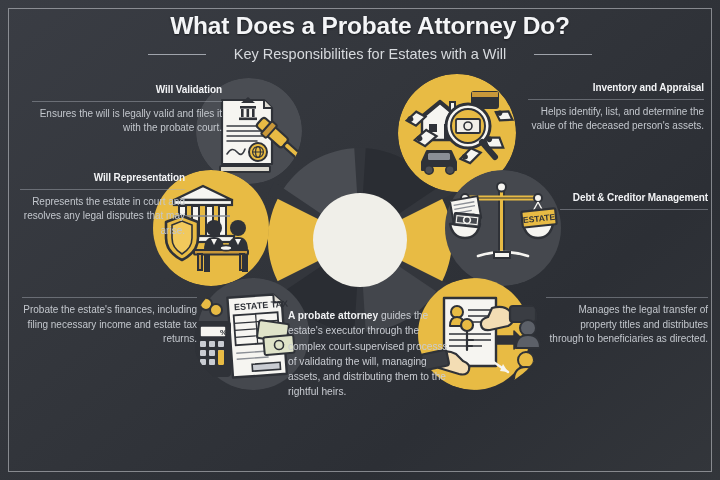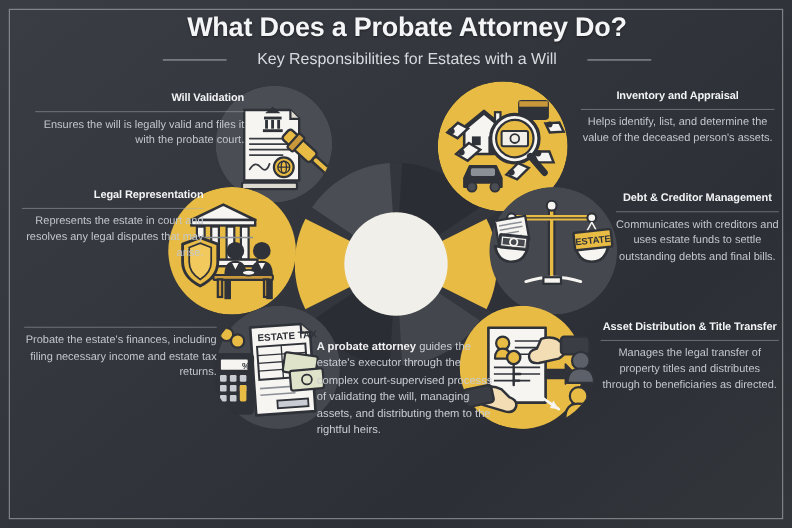--- a/index.html
+++ b/index.html
@@ -54,27 +54,27 @@
   
   .block { position: absolute; }
   .block h3 {
     font-size: 10px; font-weight: bold; color: #f2f3f5;
     line-height: 1.18; letter-spacing: -0.1px;
   }
   .block .rule { height: 1px; background: rgba(170,175,184,0.45); margin: 5px 0 5px; }
   .block p { font-size: 10px; color: #c3c7cd; line-height: 1.45; }
 
   .align-r { text-align: right; }
-  .align-l { text-align: center; }
+  .align-l { text-align: right; }
 
   .t-will   { left: 32px;  top: 84px;  width: 190px; }
   .t-legal  { left: 20px;  top: 172px; width: 165px; }
   .t-fin    { left: 22px;  top: 292px; width: 175px; }
   .t-inv    { left: 528px; top: 82px;  width: 176px; }
-  .t-debt   { left: 560px; top: 175px; width: 148px; }
+  .t-debt   { left: 560px; top: 192px; width: 148px; }
   .t-asset  { left: 546px; top: 292px; width: 162px; }
 
   
   .summary {
     position: absolute; left: 288px; top: 308px; width: 164px;
     text-align: left; font-size: 10.2px; color: #c9ccd2; line-height: 1.5;
   }
   .summary b { color: #f0f1f3; font-weight: bold; }
 </style>
 </head>
@@ -378,44 +378,42 @@
     </svg>
   </div>
 
   <div class="block t-will align-r">
     <h3>Will Validation</h3>
     <div class="rule"></div>
     <p>Ensures the will is legally valid and files it with the probate court.</p>
   </div>
 
   <div class="block t-legal align-r">
-    <h3>Legal Representation</h3>
+    <h3>Will Representation</h3>
     <div class="rule"></div>
     <p>Represents the estate in court and resolves any legal disputes that may arise.</p>
   </div>
 
   <div class="block t-fin align-r">
     <div class="rule"></div>
     <p>Probate the estate's finances, including filing necessary income and estate tax returns.</p>
   </div>
 
   <div class="block t-inv align-l">
     <h3>Inventory and Appraisal</h3>
     <div class="rule"></div>
     <p>Helps identify, list, and determine the value of the deceased person's assets.</p>
   </div>
 
   <div class="block t-debt align-l">
     <h3>Debt &amp; Creditor Management</h3>
     <div class="rule"></div>
-    <p>Communicates with creditors and uses estate funds to settle outstanding debts and final bills.</p>
   </div>
 
   <div class="block t-asset align-l">
-    <h3>Asset Distribution &amp; Title Transfer</h3>
     <div class="rule"></div>
     <p>Manages the legal transfer of property titles and distributes through to beneficiaries as directed.</p>
   </div>
 
   <div class="summary">
     <b>A probate attorney</b>
     <span>guides the estate's executor through the complex court-supervised processs of validating the will, managing assets, and distributing them to the rightful heirs.</span>
   </div>
 
 </div>

